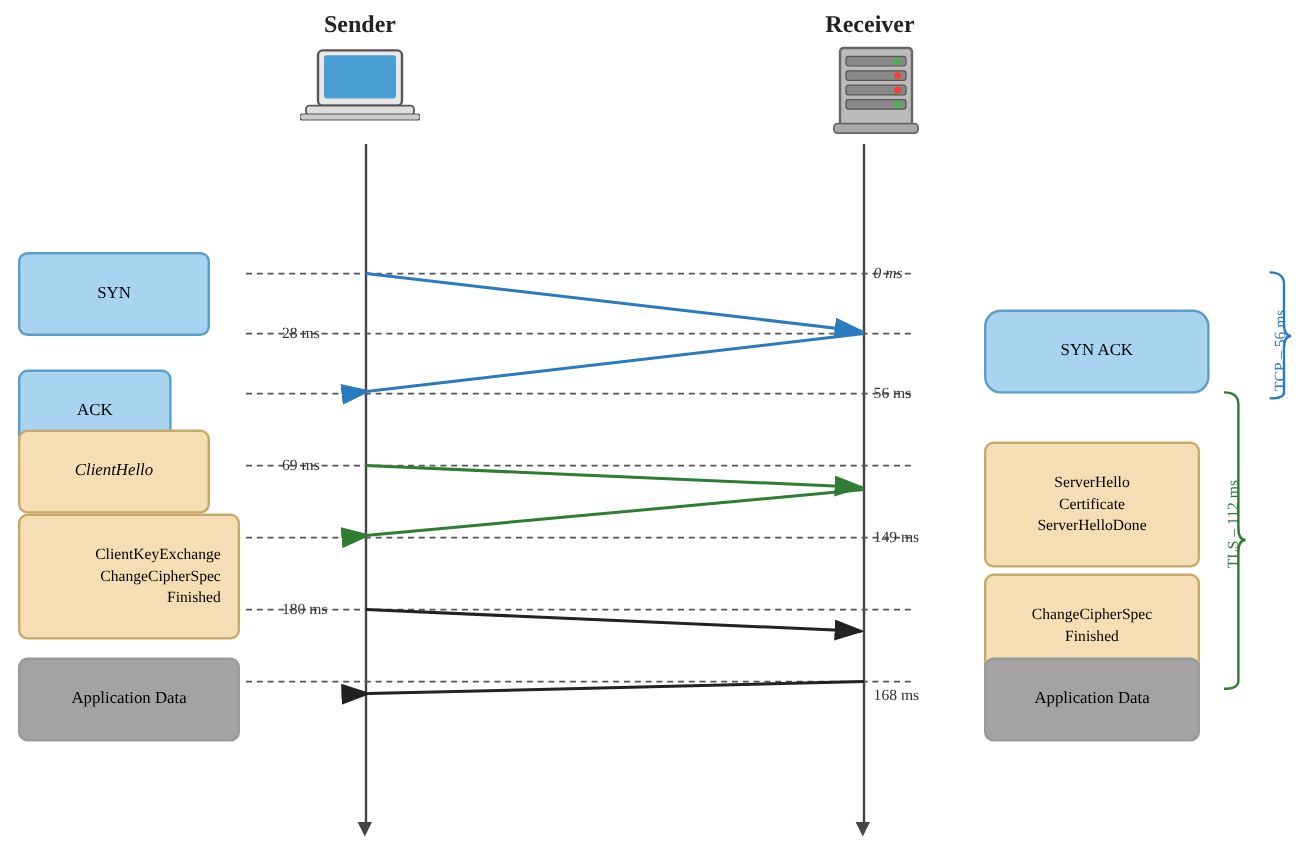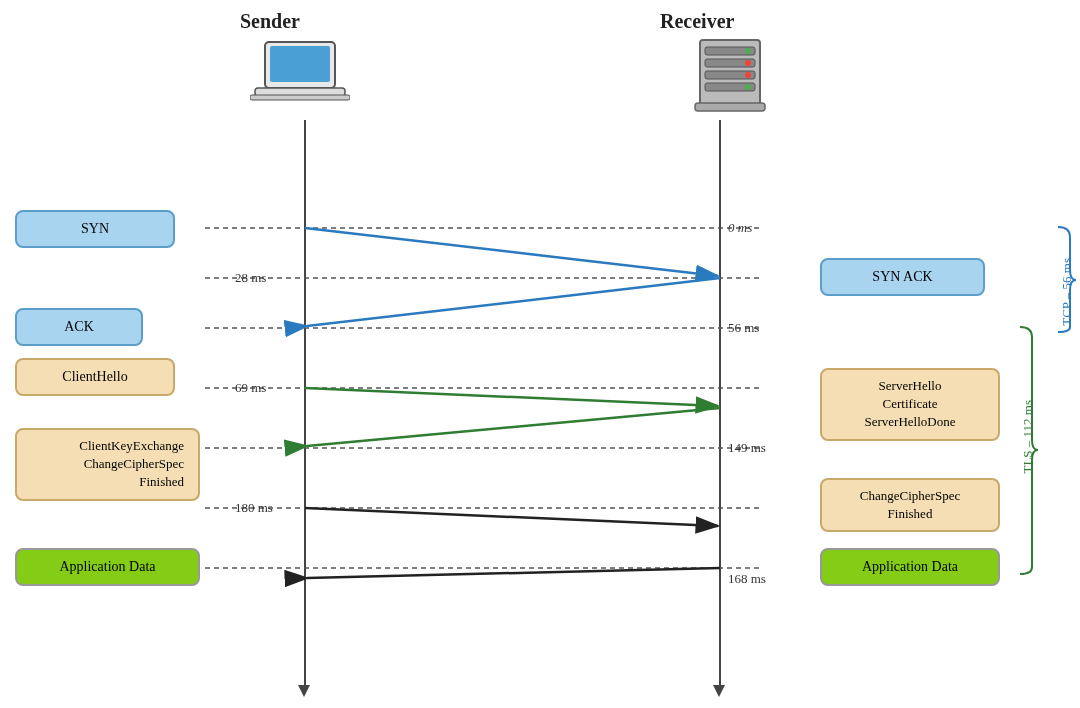--- a/index.html
+++ b/index.html
@@ -16,20 +16,21 @@
       width: 1080px;
       height: 708px;
     }
     
     .col-label {
       position: absolute;
       top: 10px;
       font-size: 20px;
       font-weight: bold;
       color: #222;
+      text-align: center;
     }
     
     .vline {
       position: absolute;
       top: 120px;
       width: 2px;
       background: #444;
     }
     
     #arrows-svg {
@@ -37,35 +38,35 @@
       top: 0; left: 0;
       width: 1080px;
       height: 708px;
       pointer-events: none;
     }
     
     .msg-box {
       position: absolute;
       border-radius: 8px;
       border: 2px solid #999;
-      padding: 7px 14px;
+      padding: 23px 14px;
       font-size: 14px;
       text-align: center;
       line-height: 1.4;
     }
     .msg-blue {
       background: #a8d4f0;
       border-color: #5a9ec9;
     }
     .msg-tan {
       background: #f5deb3;
       border-color: #c8a96a;
     }
     .msg-gray {
-      background: #84cc16;
+      background: #a3a3a3;
       border-color: #999;
     }
     
     .time-label {
       position: absolute;
       font-size: 13px;
       color: #333;
     }
     
     .icon-container {
@@ -177,31 +178,31 @@
   <div class="time-label" style="left: 728px; top: 440px;">149 ms</div>
   <div class="time-label" style="left: 235px; top: 500px;">180 ms</div>
   <div class="time-label" style="left: 728px; top: 560px; margin-top: 11px;">168 ms</div>
 
   <div class="msg-box msg-blue" style="position:absolute; top:210px; left:15px; width:160px;">
     <span>SYN</span>
   </div>
   <div class="msg-box msg-blue" style="position:absolute; top:308px; left:15px; width:128px;">
     <span>ACK</span>
   </div>
-  <div class="msg-box msg-tan" style="position:absolute; top:358px; left:15px; width:160px;">
+  <div class="msg-box msg-tan" style="position:absolute; top:358px; left:15px; width:160px;font-style:italic;">
     <span>ClientHello</span>
   </div>
   <div class="msg-box msg-tan" style="position:absolute; top:428px; left:15px; width:185px; font-size:13px;text-align:right;">
     <span>ClientKeyExchange<br>ChangeCipherSpec<br>Finished</span>
   </div>
   <div class="msg-box msg-gray" style="position:absolute; top:548px; left:15px; width:185px;">
     <span>Application Data</span>
   </div>
 
-  <div class="msg-box msg-blue" style="position:absolute; top:258px; left:820px; width:165px;">
+  <div class="msg-box msg-blue" style="position:absolute; top:258px; left:820px; width:188px;border-radius:14px;">
     <span>SYN ACK</span>
   </div>
   <div class="msg-box msg-tan" style="position:absolute; top:368px; left:820px; width:180px; font-size:13px;">
     <span>ServerHello<br>Certificate<br>ServerHelloDone</span>
   </div>
   <div class="msg-box msg-tan" style="position:absolute; top:478px; left:820px; width:180px; font-size:13px;">
     <span>ChangeCipherSpec<br>Finished</span>
   </div>
   <div class="msg-box msg-gray" style="position:absolute; top:548px; left:820px; width:180px;">
     <span>Application Data</span>

